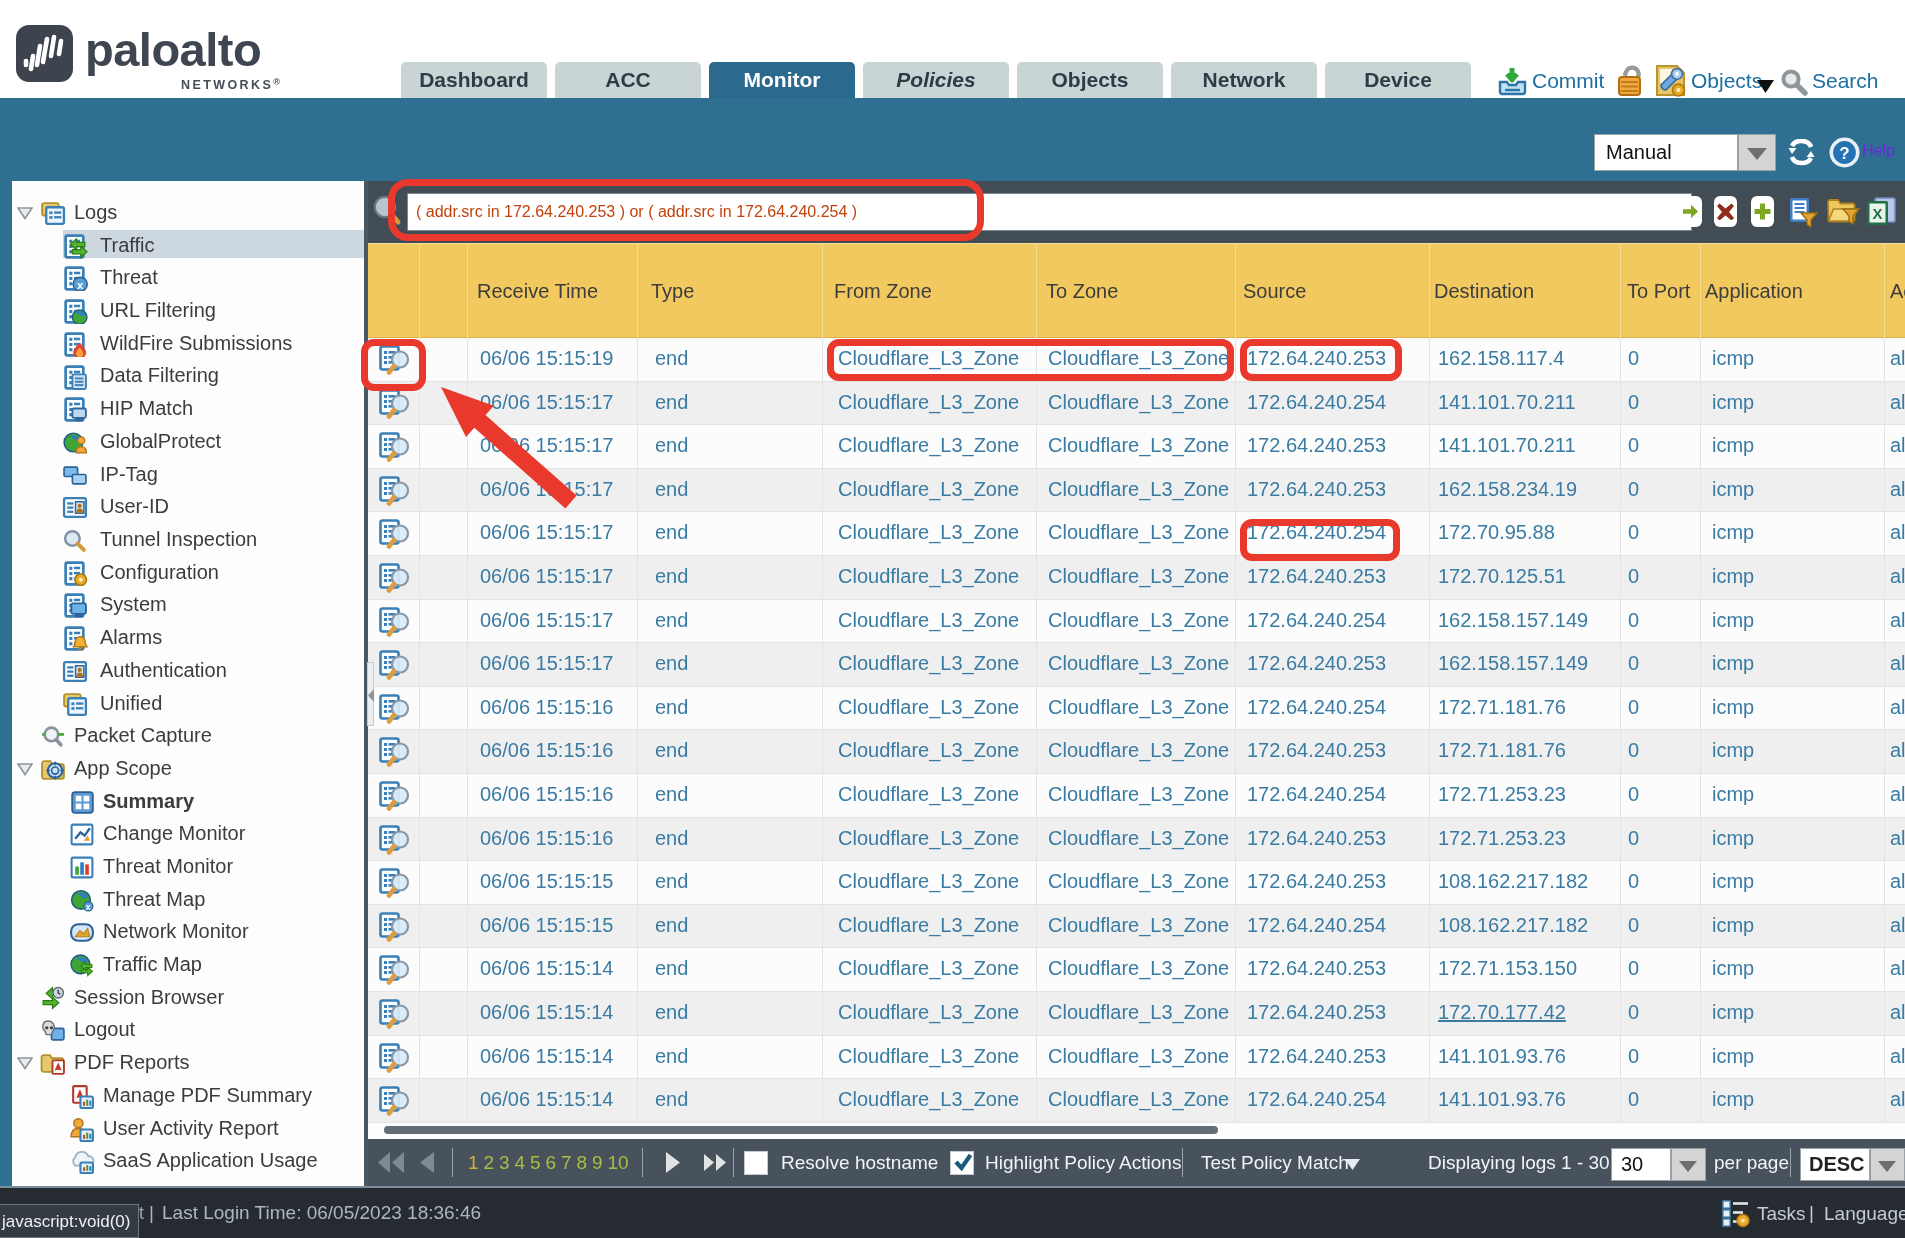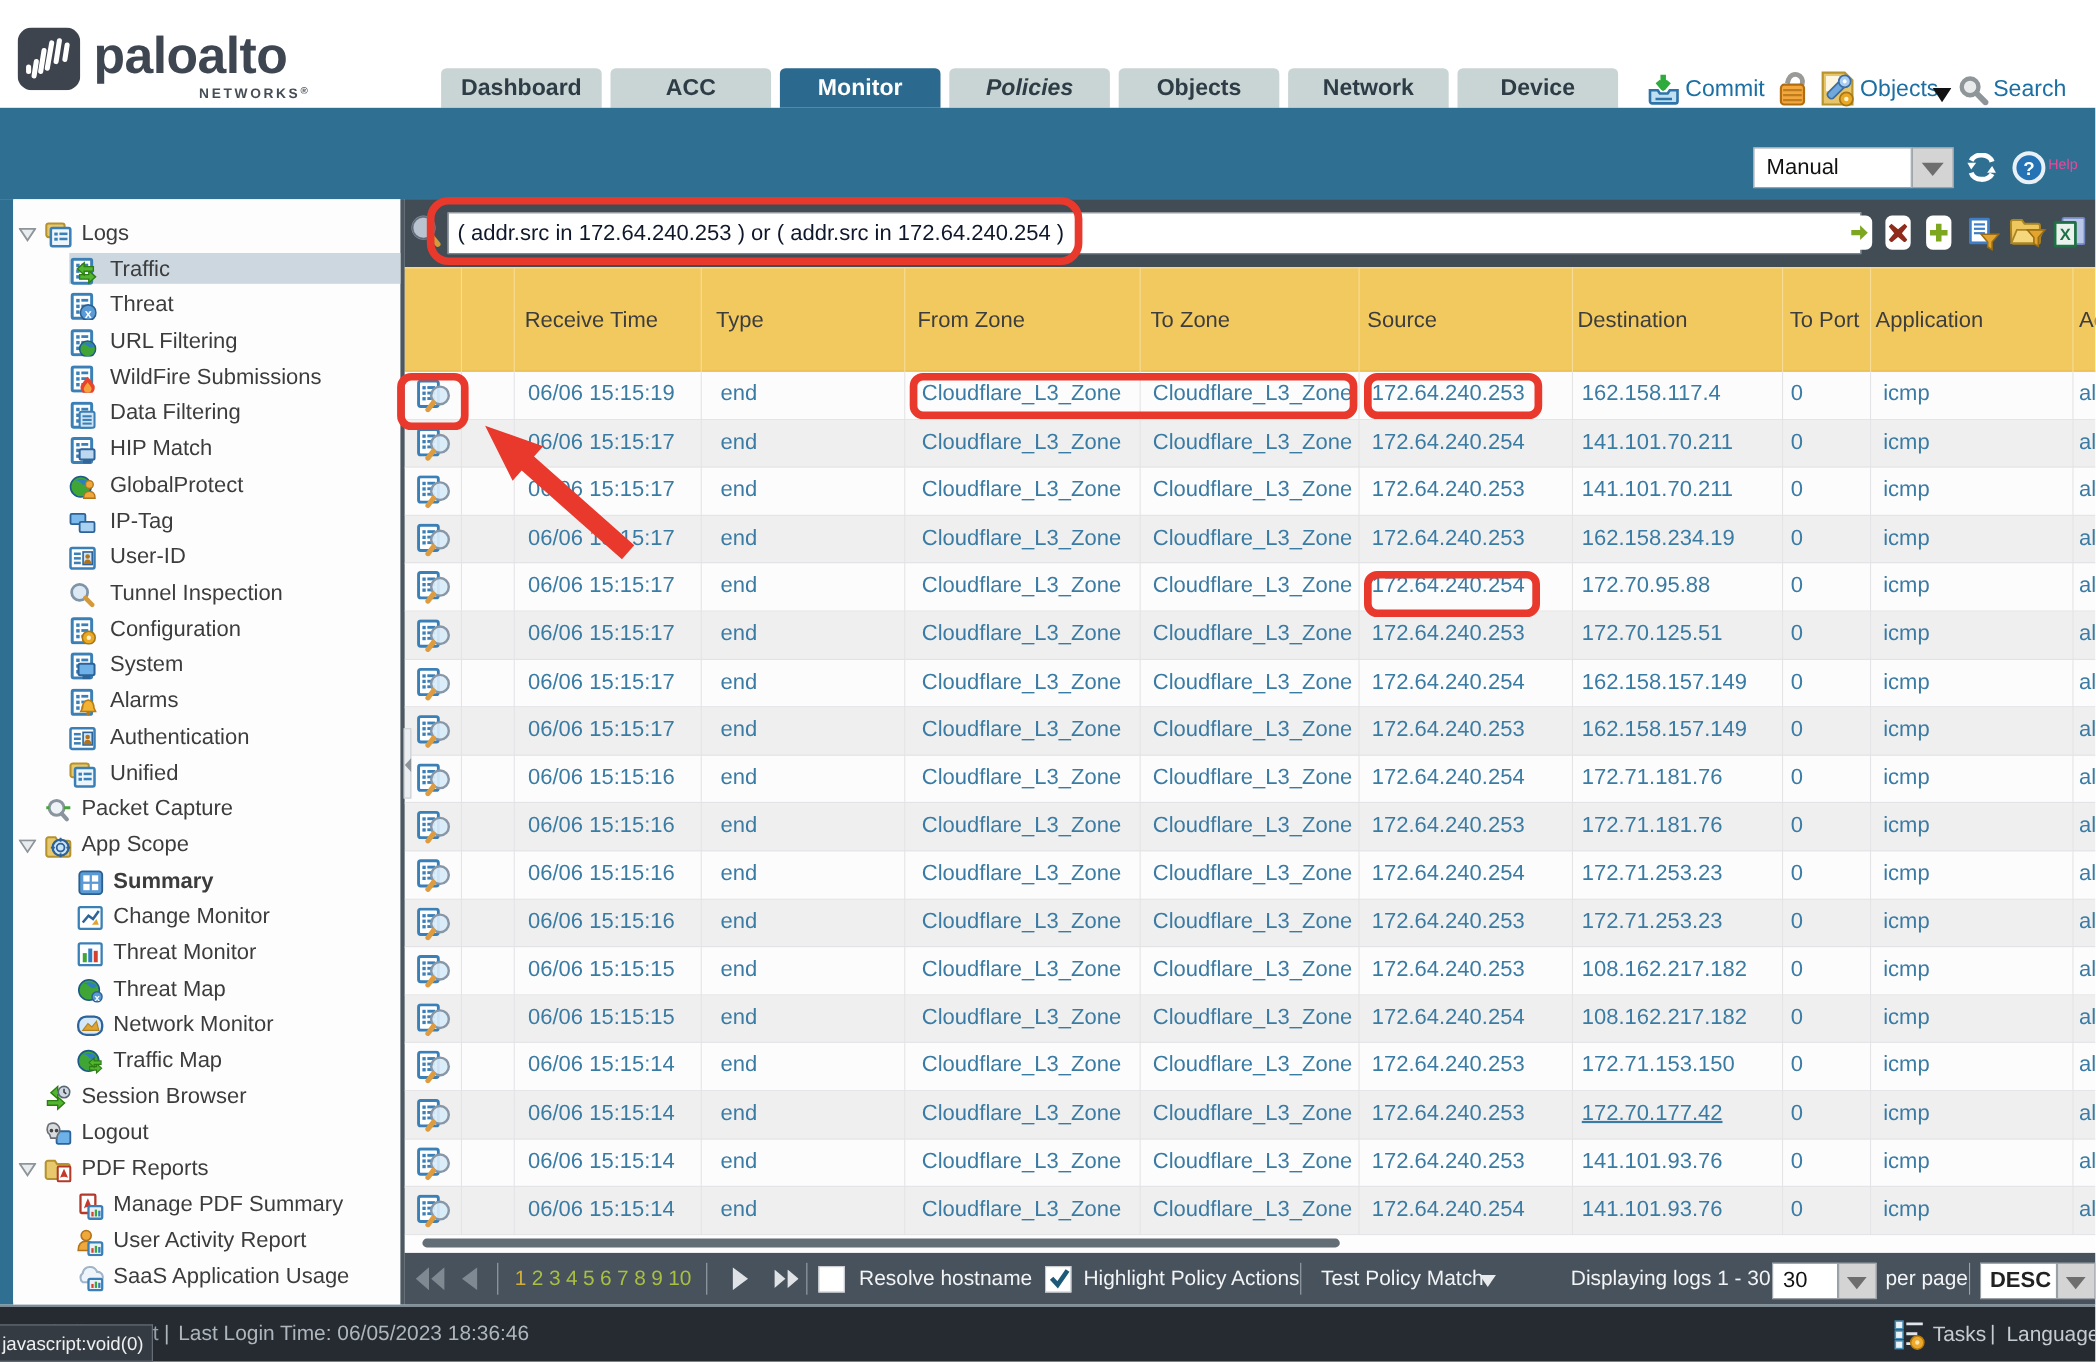--- a/index.html
+++ b/index.html
@@ -12,32 +12,32 @@
  font-size:21px;font-weight:bold;text-align:center;line-height:36px;}
 .tab.active{background:#2b6a8e;color:#fff;}
 .hlink{top:69px;font-size:21px;color:#1c6fa3;}
 
 #band{left:0;top:98px;width:1905px;height:83px;background:#2e6f92;}
 #manual{left:1594px;top:134px;width:144px;height:37px;background:#fff;border:1px solid #9aa2a8;
  font-size:20px;color:#111;line-height:35px;padding-left:11px;}
 #manualbtn{left:1738px;top:134px;width:38px;height:37px;background:#d4d4d4;border:1px solid #9aa2a8;}
 #manualbtn:after{content:"";position:absolute;left:8px;top:13px;border:10px solid transparent;
  border-top:12px solid #6e6e6e;}
-#helptx{left:1862px;top:142px;font-size:13px;color:#ec4899;}
+#helptx{left:1862px;top:142px;font-size:16px;color:#6d28d9;}
 
 #leftstrip{left:0;top:181px;width:12px;height:1005px;background:#2e6f92;}
 #sidebar{left:12px;top:182px;width:352px;height:1002px;background:#fdfdfd;}
 #sideborder{left:364px;top:181px;width:4px;height:1005px;background:#4b5761;}
 #handle{left:367px;top:662px;width:7px;height:64px;background:#eceff1;border:1px solid #c9cdd1;z-index:6;}
 .titem{font-size:20px;color:#3c3c3c;white-space:nowrap;}
 #trafhl{left:63px;top:230px;width:301px;height:28px;background:#ccd7df;}
 
 #searchbar{left:368px;top:181px;width:1537px;height:62px;background:#414c55;}
 #searchinput{left:407px;top:193px;width:1285px;height:38px;background:#fff;border:1px solid #7d868d;
- font-size:20px;color:#0f172a;line-height:36px;padding-left:8px;white-space:nowrap;}
+ font-size:16px;color:#c2410c;line-height:36px;padding-left:8px;white-space:nowrap;}
 .wbtn{top:196px;width:23px;height:31px;background:#fff;border-radius:6px;}
 
 #thead{left:368px;top:243px;width:1537px;height:95px;background:#f2c95f;border-top:1px solid #f7dd9a;border-bottom:1px solid #dfae45;}
 .hsep{top:243px;width:1px;height:95px;background:#f7dc96;}
 .bsep{width:1px;background:#e4e4e6;}
 .hlabel{top:280px;font-size:20px;color:#3d3d3d;white-space:nowrap;}
 .row{left:368px;width:1537px;height:44px;}
 .row.odd{background:#fcfcfd;}
 .row.even{background:#efefef;}
 .rowline{left:368px;width:1537px;height:1px;background:#e3e3e5;}

